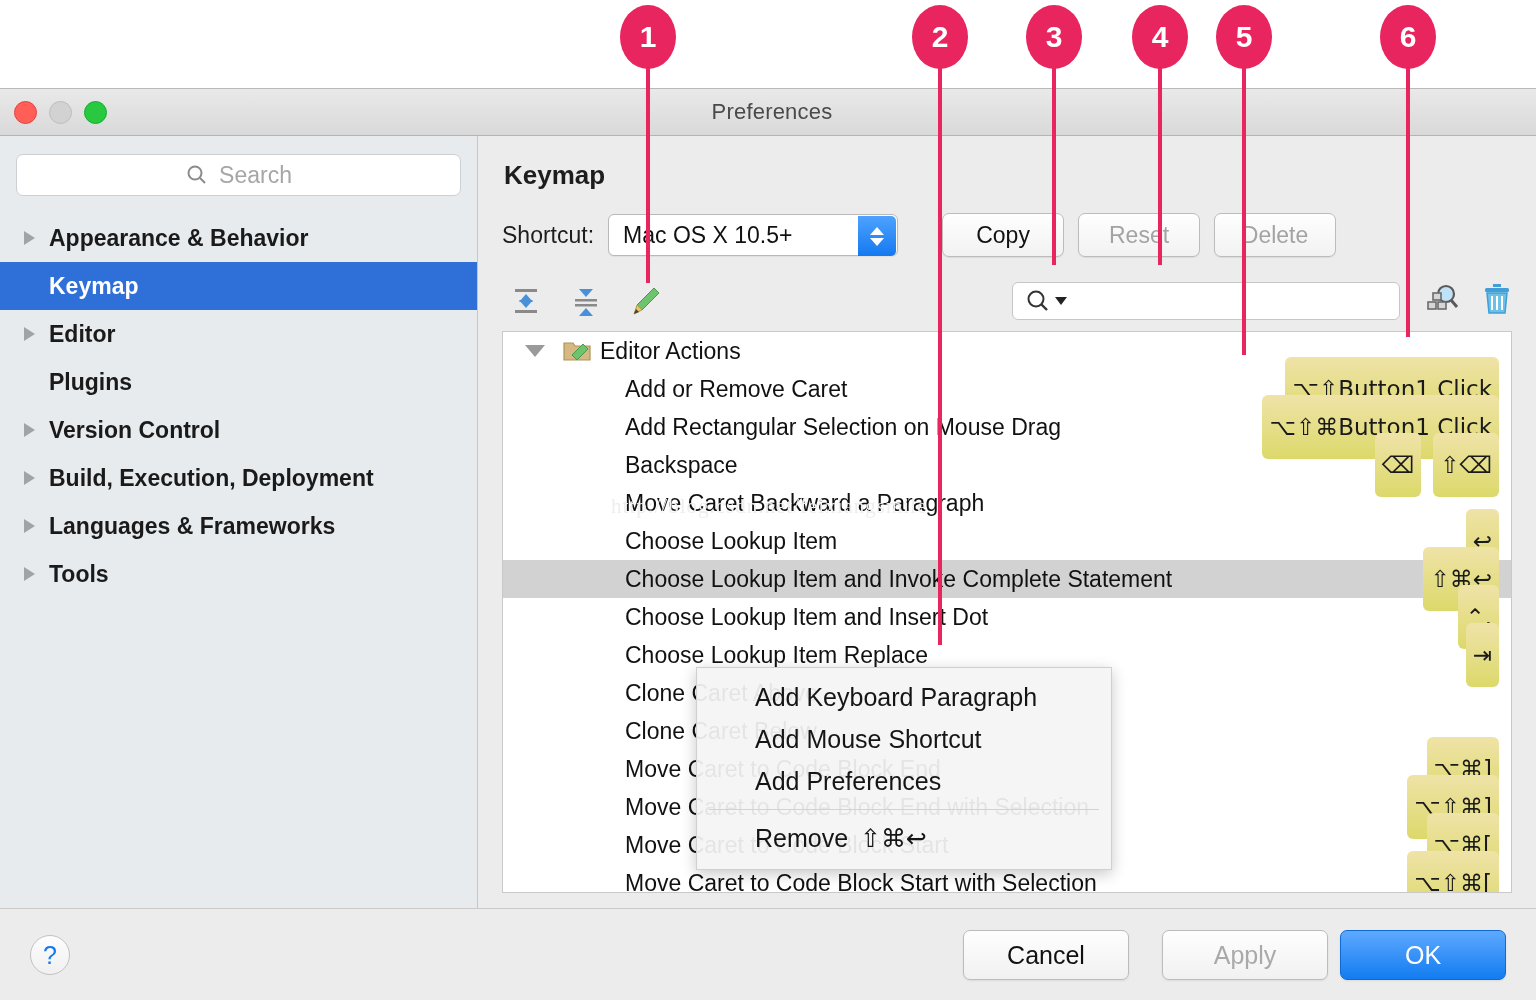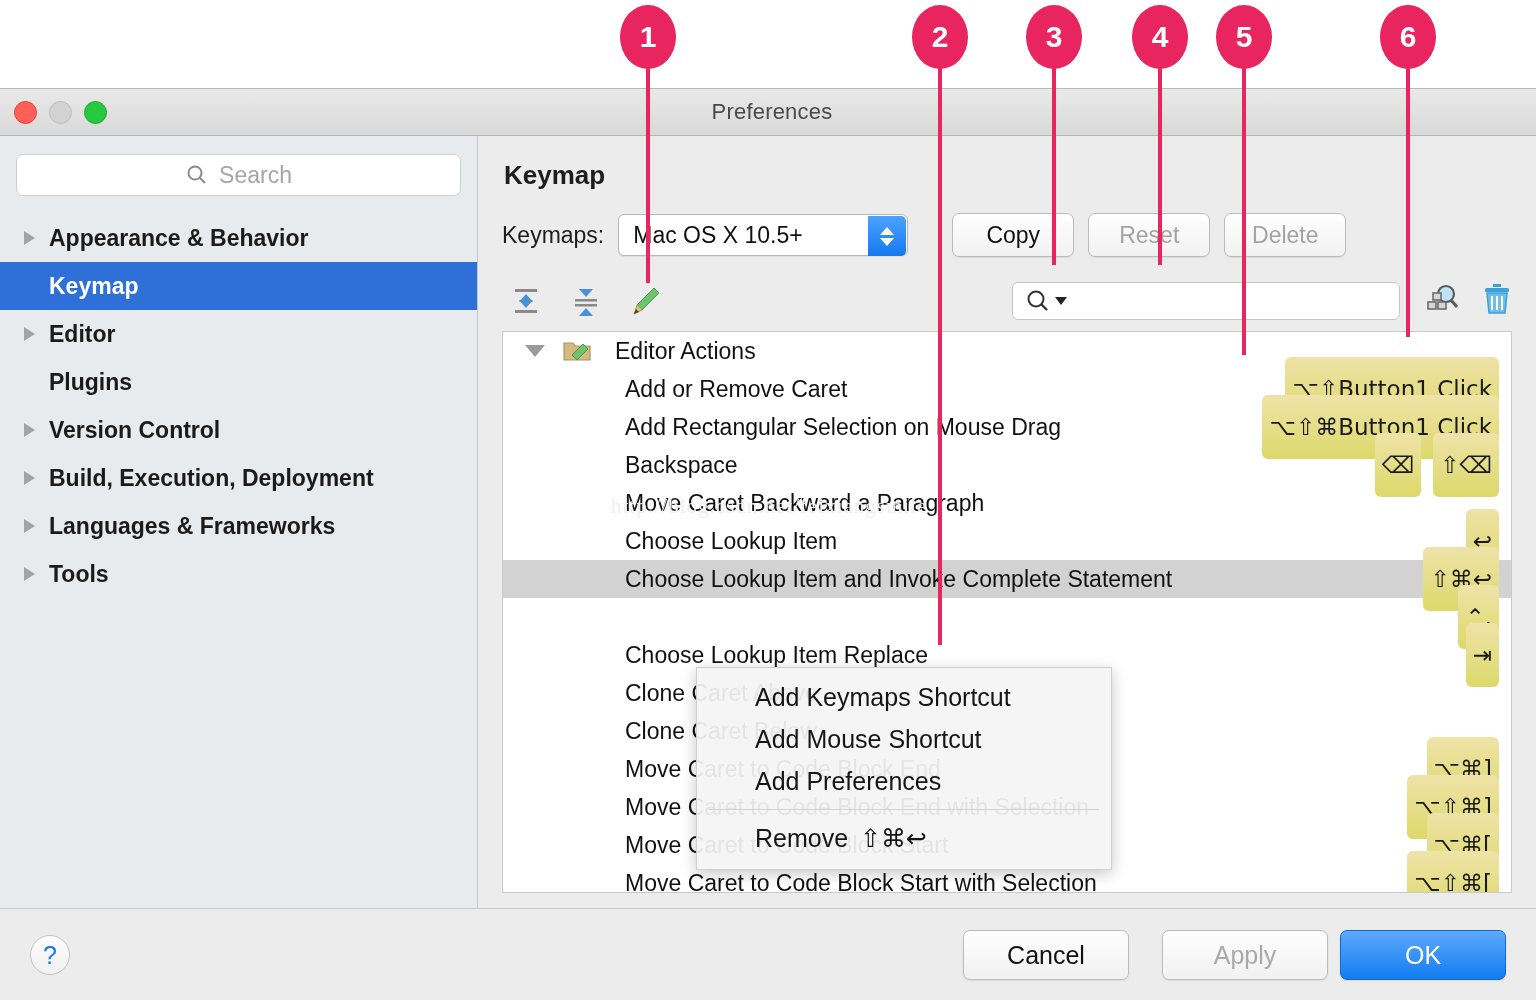--- a/index.html
+++ b/index.html
@@ -124,21 +124,21 @@
     background: #fff; border: 1px solid #c9c9c9;
     overflow: hidden;
   }
   .trow {
     position: relative; height: 38px; display: flex; align-items: center;
     font-size: 23px; color: #111; padding-left: 22px; box-sizing: border-box;
   }
   .trow.group { font-weight: 400; }
   .trow.sel { background: #d2d2d2; }
   .trow .label { margin-left: 100px; white-space: nowrap; }
-  .trow.group .label { margin-left: 24px; }
+  .trow.group .label { margin-left: 9px; }
   .tri-open {
     width: 0; height: 0;
     border-left: 10px solid transparent; border-right: 10px solid transparent;
     border-top: 12px solid #9a9a9a;
   }
   .folder { width: 28px; height: 24px; margin-left: 18px; }
 
   .sc-wrap { position: absolute; right: 12px; top: 0; height: 38px; display: flex; align-items: center; gap: 12px; }
   .sc {
     background: linear-gradient(to bottom, #efe3a8, #dcd96a);
@@ -282,21 +282,21 @@
               <span class="tri"></span>
               <span>Tools</span>
             </div>
           </div>
       </div>
 
       <div class="main">
         <div class="pane-title">Keymap</div>
 
         <div class="keymaps-row">
-          <span class="kl">Keymaps:</span>
+          <span class="kl">Shortcut:</span>
           <div class="combo">
             <span>Mac OS X 10.5+</span>
             <span class="stepper">
               <span class="chev up"></span>
                 <span class="chev down"></span>
             </span>
           </div>
           <div class="btns" id="keymap-buttons">
               <div class="btn">
                 <span>Copy</span>
@@ -407,20 +407,21 @@
                   <span class="sc">↩</span>
                 </span>
               </div>
               <div class="trow sel">
                 <span class="label">Choose Lookup Item and Invoke Complete Statement</span>
                 <span class="sc-wrap">
                   <span class="sc">⇧⌘↩</span>
                 </span>
               </div>
               <div class="trow">
+                <span class="label">Choose Lookup Item and Insert Dot</span>
                 <span class="sc-wrap">
                   <span class="sc">⌃.</span>
                 </span>
               </div>
               <div class="trow">
                 <span class="label">Choose Lookup Item Replace</span>
                 <span class="sc-wrap">
                   <span class="sc">⇥</span>
                 </span>
               </div>
@@ -456,21 +457,21 @@
               </div>
             </div>
           <div class="watermark">http://blog.csdn.net/feixiangsmile</div>
         </div>
       </div>
     </div>
 
     <div class="ctx">
       <div id="ctx-items">
           <div class="ctx-item">
-            <span>Add Keymaps Shortcut</span>
+            <span>Add Keyboard Paragraph</span>
           </div>
           <div class="ctx-item">
             <span>Add Mouse Shortcut</span>
           </div>
           <div class="ctx-item">
             <span>Add Preferences</span>
           </div>
         </div>
       <div class="ctx-sep"></div>
       <div class="ctx-item">

